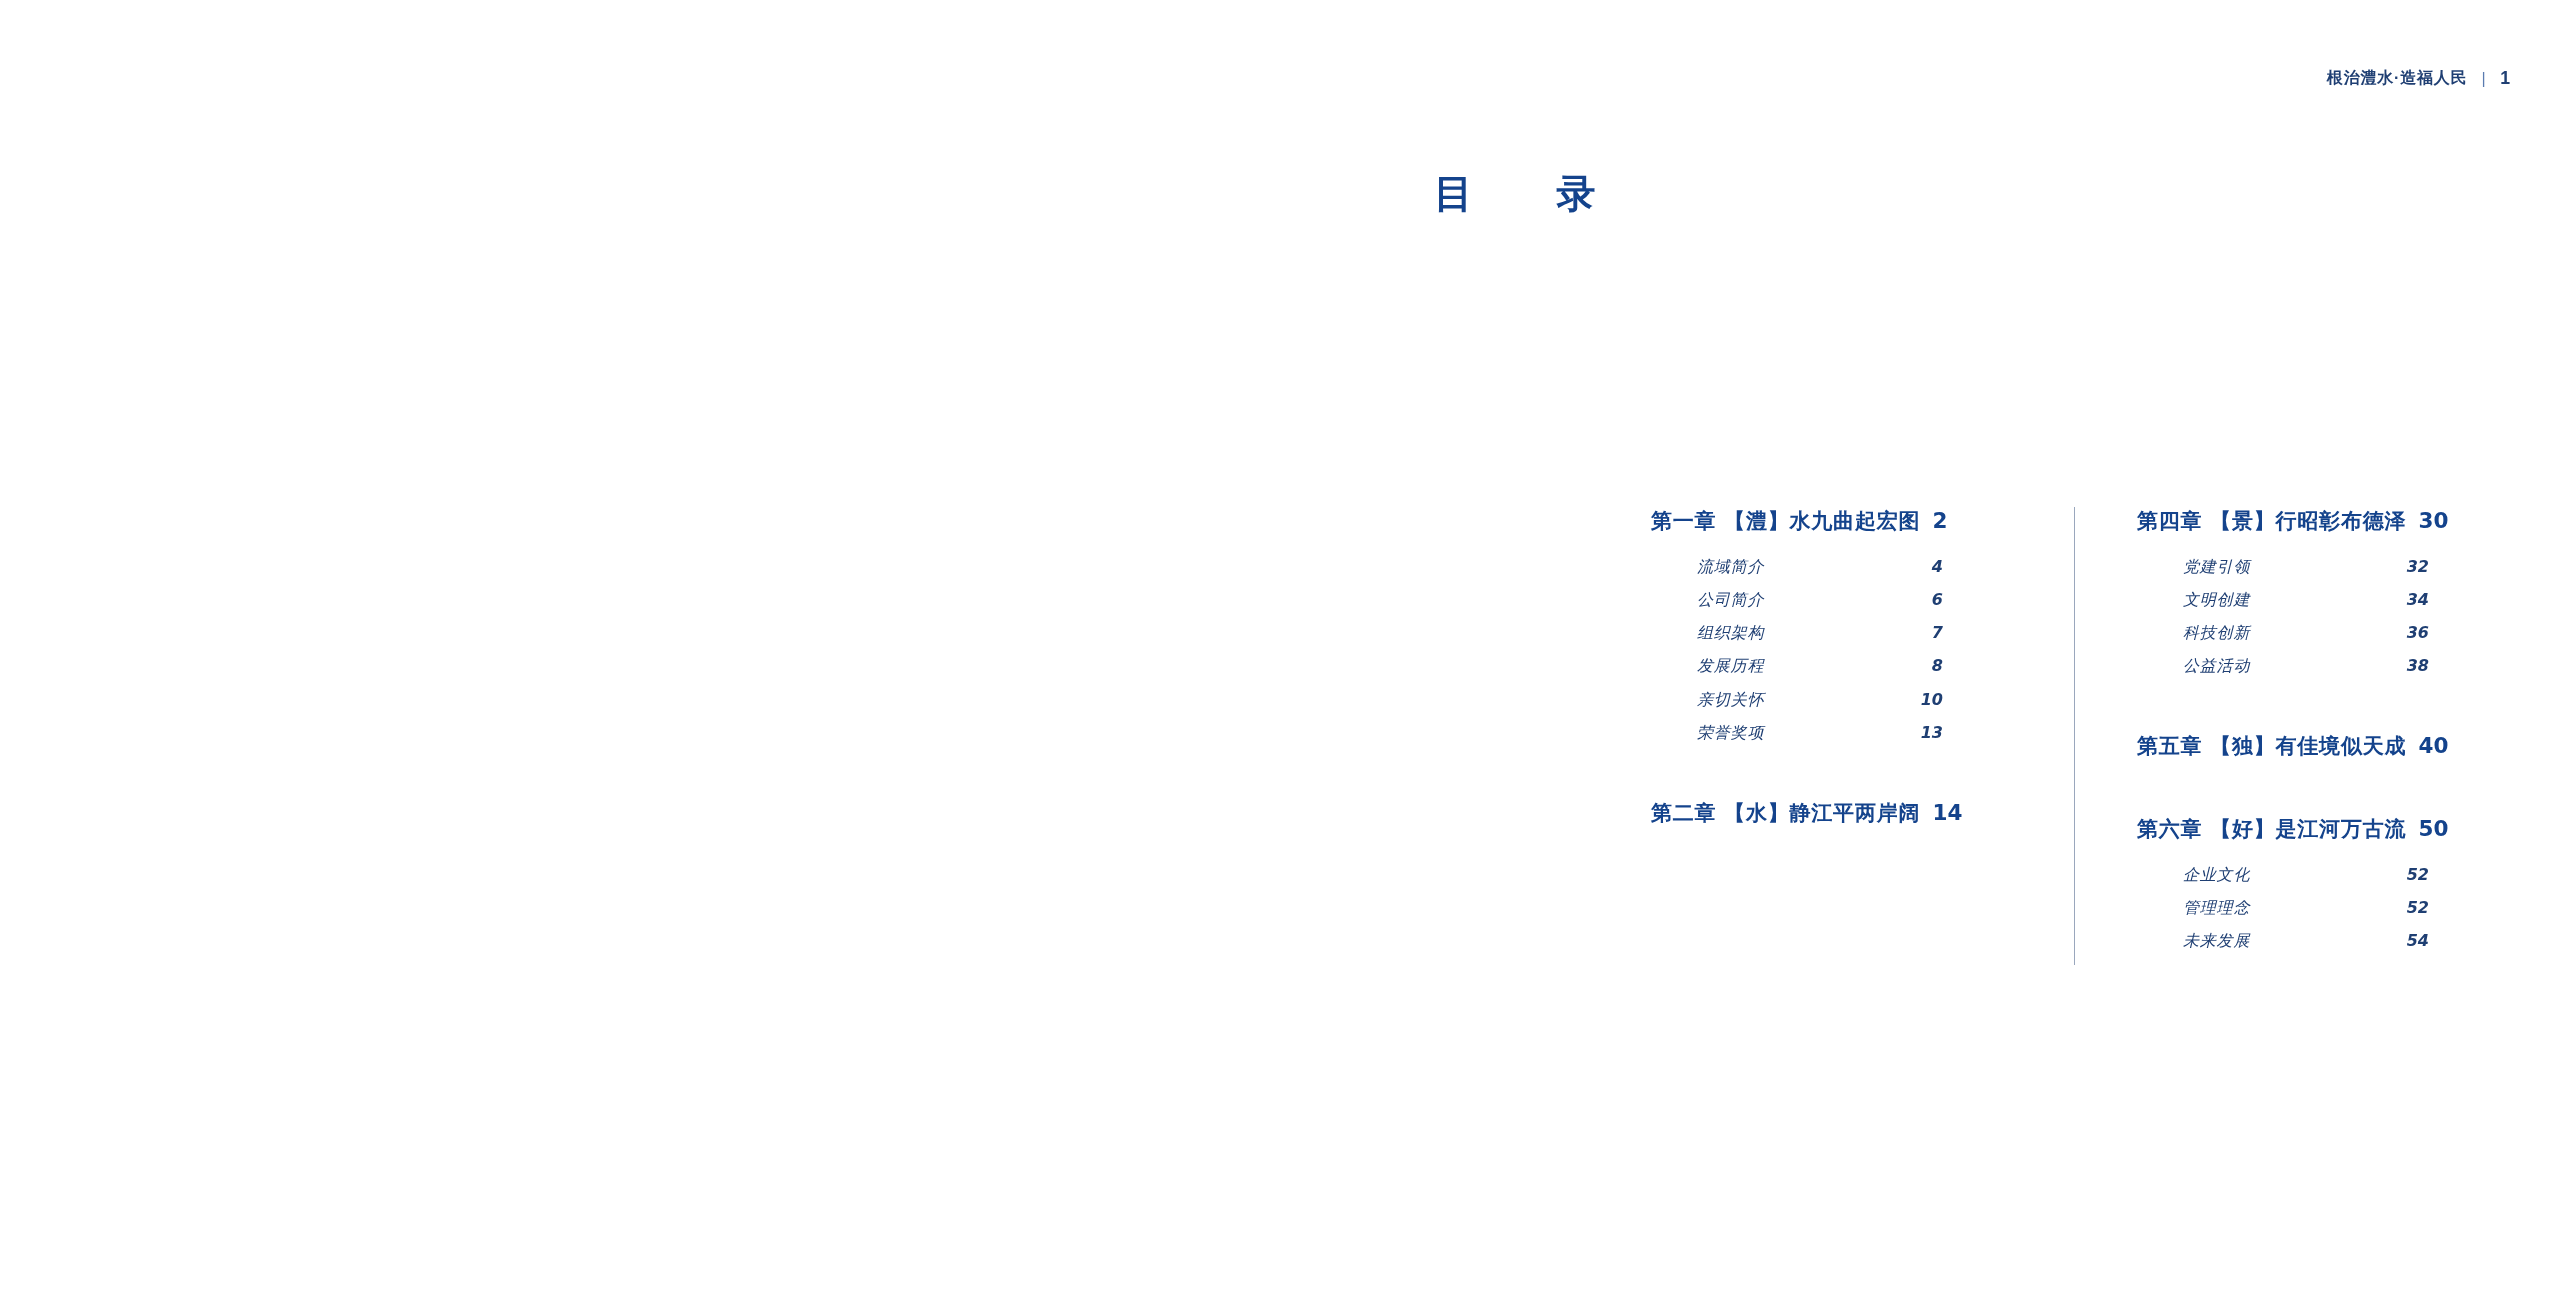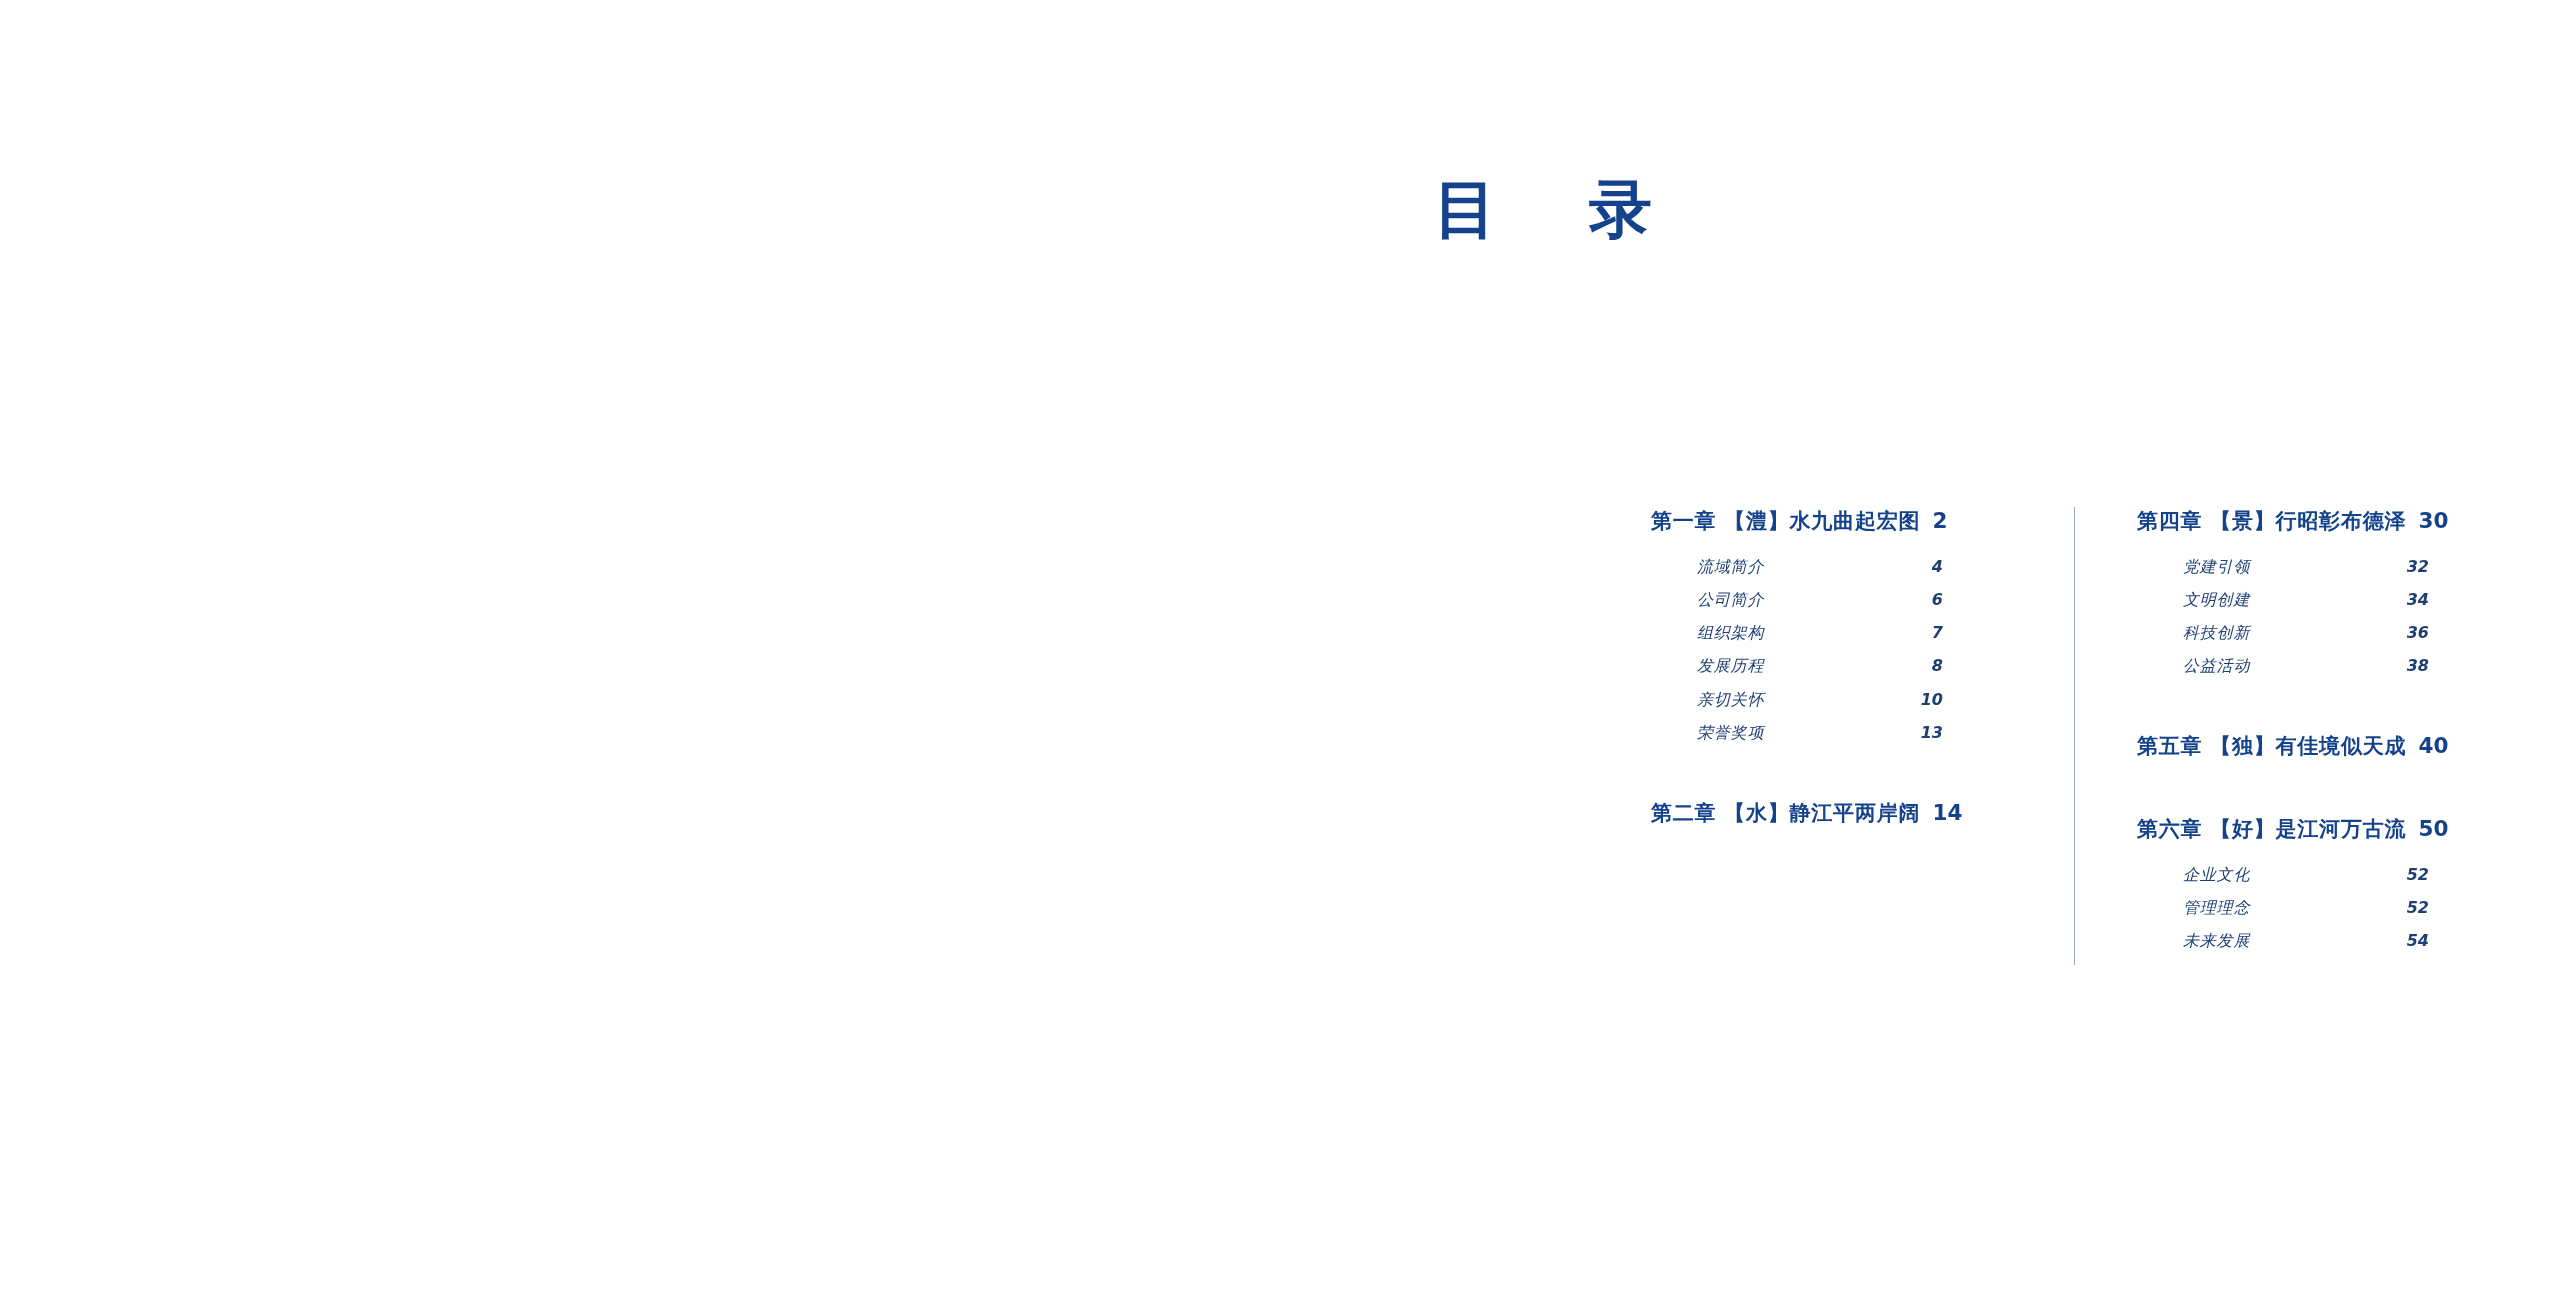--- a/index.html
+++ b/index.html
@@ -46,21 +46,21 @@
   .running-header .rh-page {
     font-weight: bold;
     font-size: 17.7px;
   }
 
   
   .toc-title {
     position: absolute;
     top: 167px;
     left: 1434px;
-    font-size: 63px;
+    font-size: 39px;
     font-weight: bold;
     color: #14438c;
     letter-spacing: 35px;
     font-family: "DejaVu Sans", "Liberation Sans", sans-serif;
   }
 
   
   .toc-wrap {
     position: absolute;
     top: 507px;
@@ -135,20 +135,25 @@
   }
   .right .entry {
     width: 246px;
   }
 </style>
 </head>
 <body>
 
 <div class="page">
 
+  <div class="running-header">
+    <span class="rh-text">根治澧水·造福人民</span>
+    <span class="rh-sep">|</span>
+    <span class="rh-page">1</span>
+  </div>
 
   <div class="toc-title">目 录</div>
 
   <div class="toc-wrap">
 
     <div class="toc-col left">
 
       <div class="chapter-block">
         <div class="chapter-head">
           <span class="ch-label">第一章</span>

